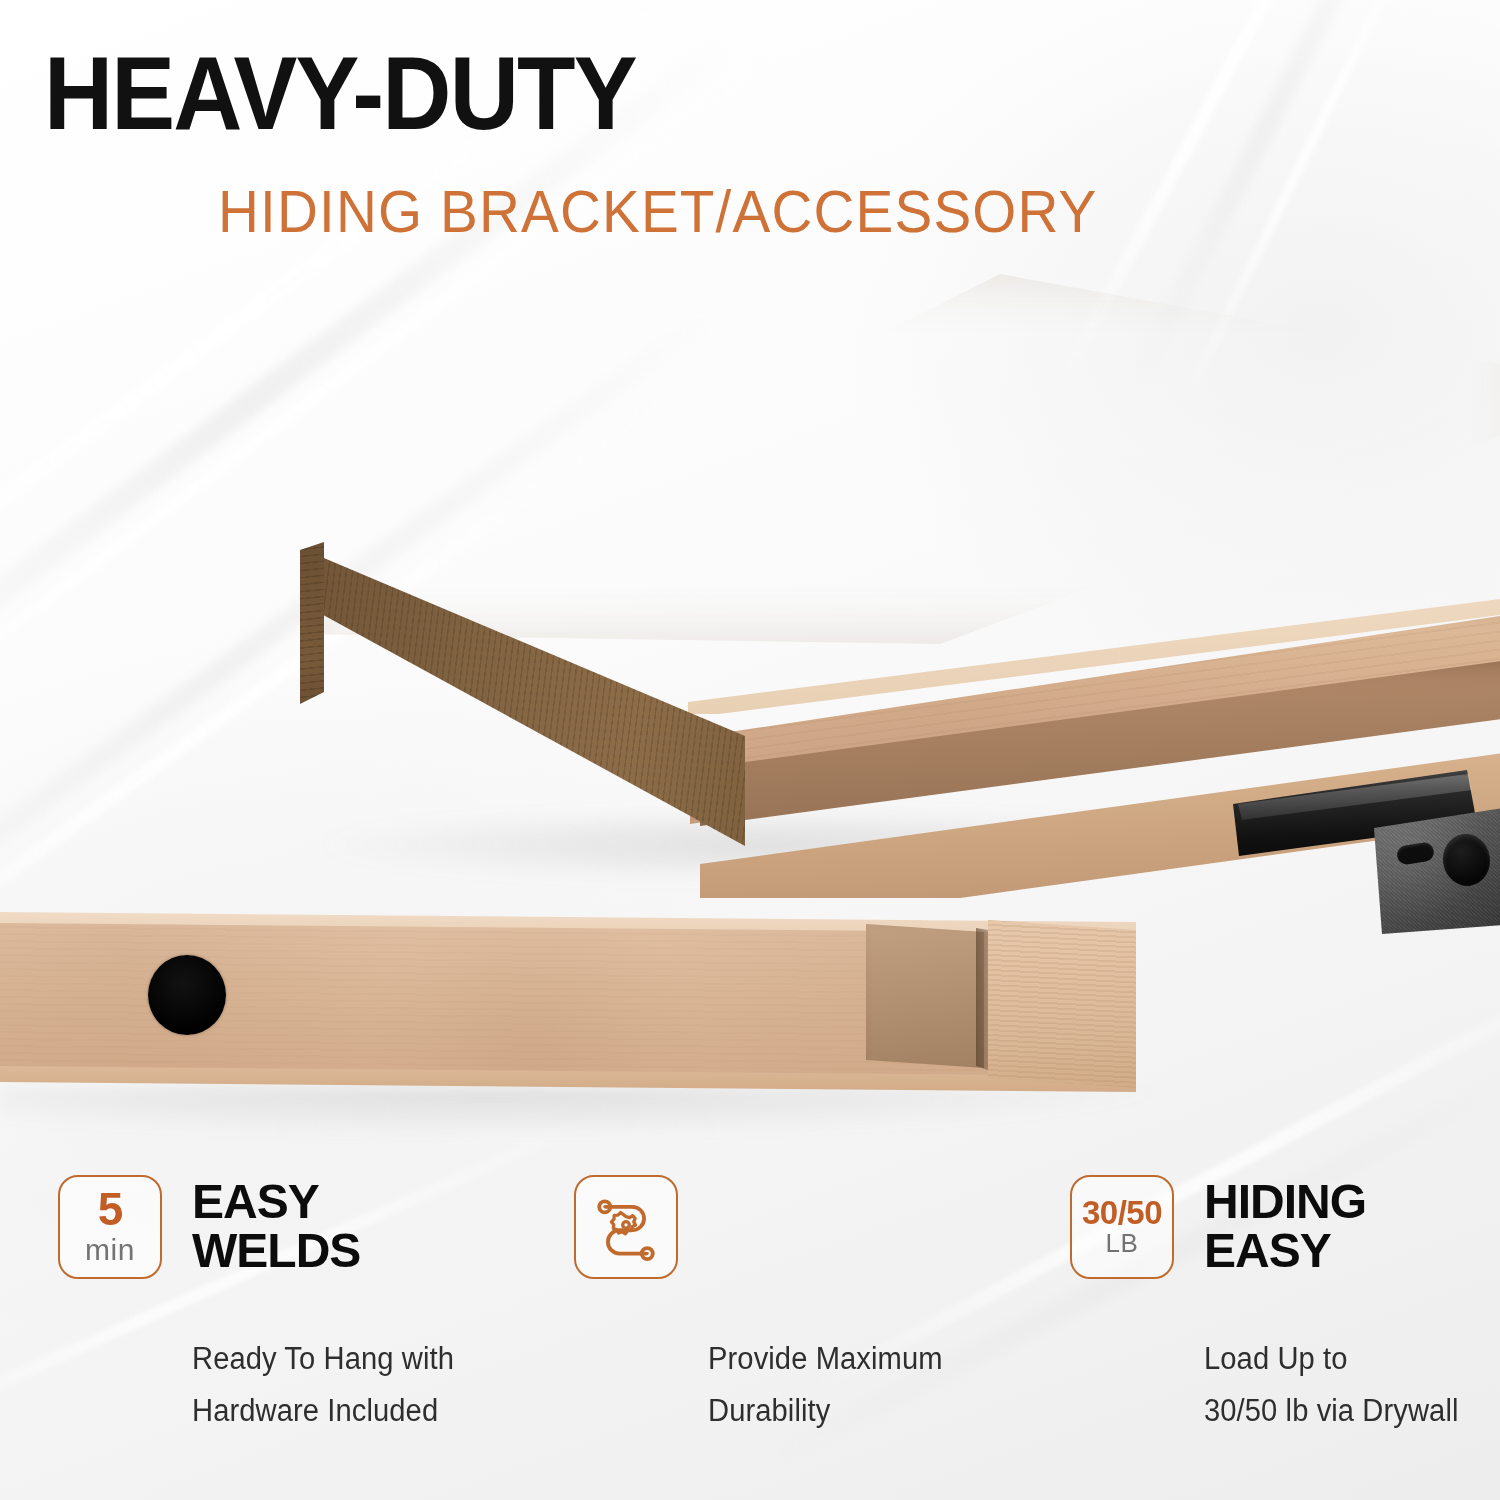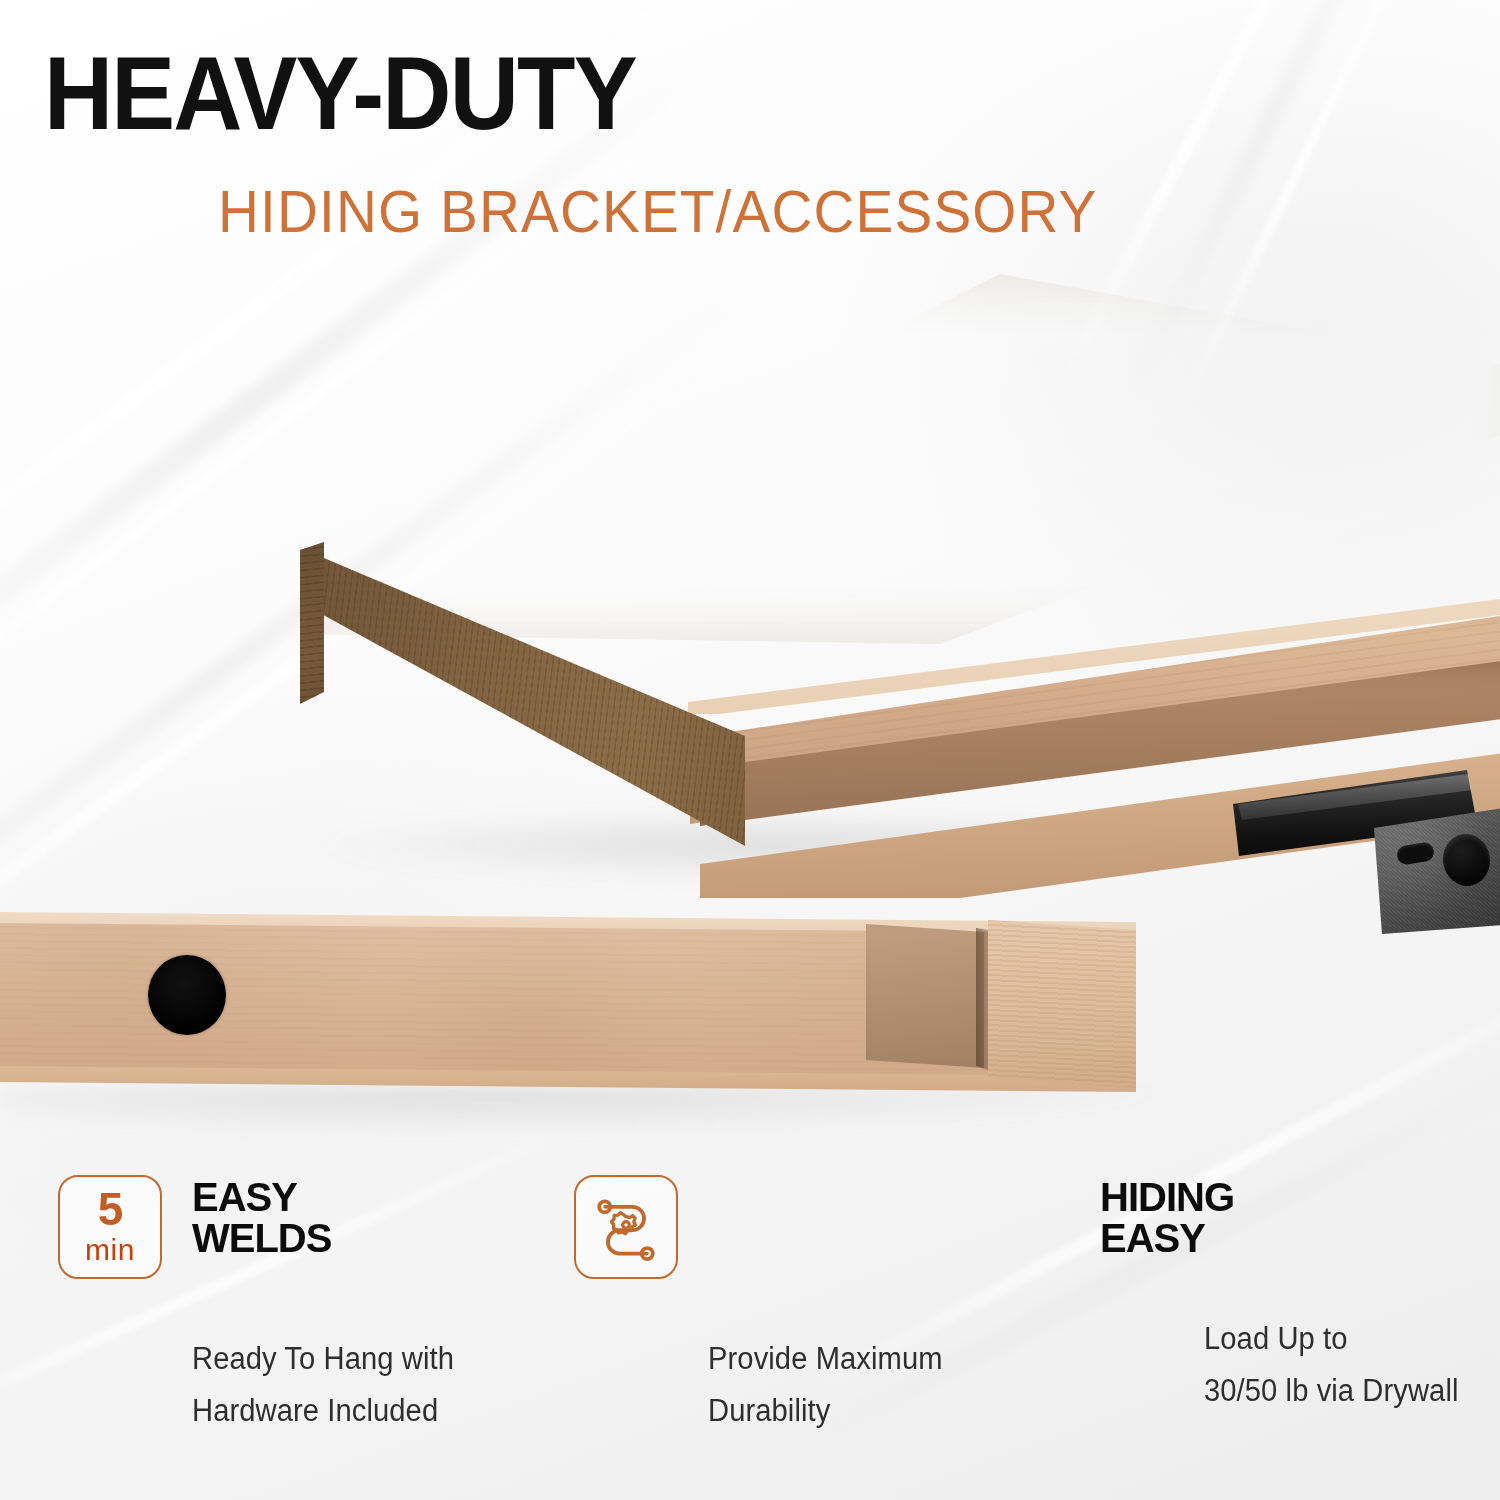--- a/index.html
+++ b/index.html
@@ -294,28 +294,28 @@
     display:flex; flex-direction:column;
     align-items:center; justify-content:center;
     background:rgba(255,255,255,.55);
   }
   .badge-num {
     font-size:46px; font-weight:bold; color:#c25d26;
     line-height:.95; letter-spacing:-1px;
   }
   .badge-num.small { font-size:33px; letter-spacing:-.5px; }
   .badge-unit {
-    font-size:30px; font-weight:normal; color:#c2410c;
+    font-size:30px; font-weight:normal; color:#737373;
     line-height:1.05; margin-top:2px; letter-spacing:.5px;
   }
   .badge-unit.sm { font-size:26px; }
 
   .feat-title {
     margin-left:30px;
-    font-size:40px; font-weight:bold; color:#0c0c0c;
+    font-size:48px; font-weight:bold; color:#0c0c0c;
     line-height:1.03; letter-spacing:-1px;
     padding-top:2px;
   }
 
   .feat-desc {
     margin-top:54px; margin-left:134px;
     font-size:31px; font-weight:normal; color:#2e2e2e;
     line-height:1.68; letter-spacing:.1px;
     transform:scaleX(.94);
     transform-origin:left center;
@@ -414,20 +414,24 @@
       </div>
     </div>
     <div class="feat-desc">
       <div>Provide Maximum</div>
       <div>Durability</div>
     </div>
   </div>
 
   <div class="feature f3">
     <div class="feat-head">
+      <div class="badge">
+        <span class="badge-num small">30/50</span>
+        <span class="badge-unit sm">LB</span>
+      </div>
       <div class="feat-title">
         <div>HIDING</div>
         <div>EASY</div>
       </div>
     </div>
     <div class="feat-desc">
       <div>Load Up to</div>
       <div>30/50 lb via Drywall</div>
     </div>
   </div>

